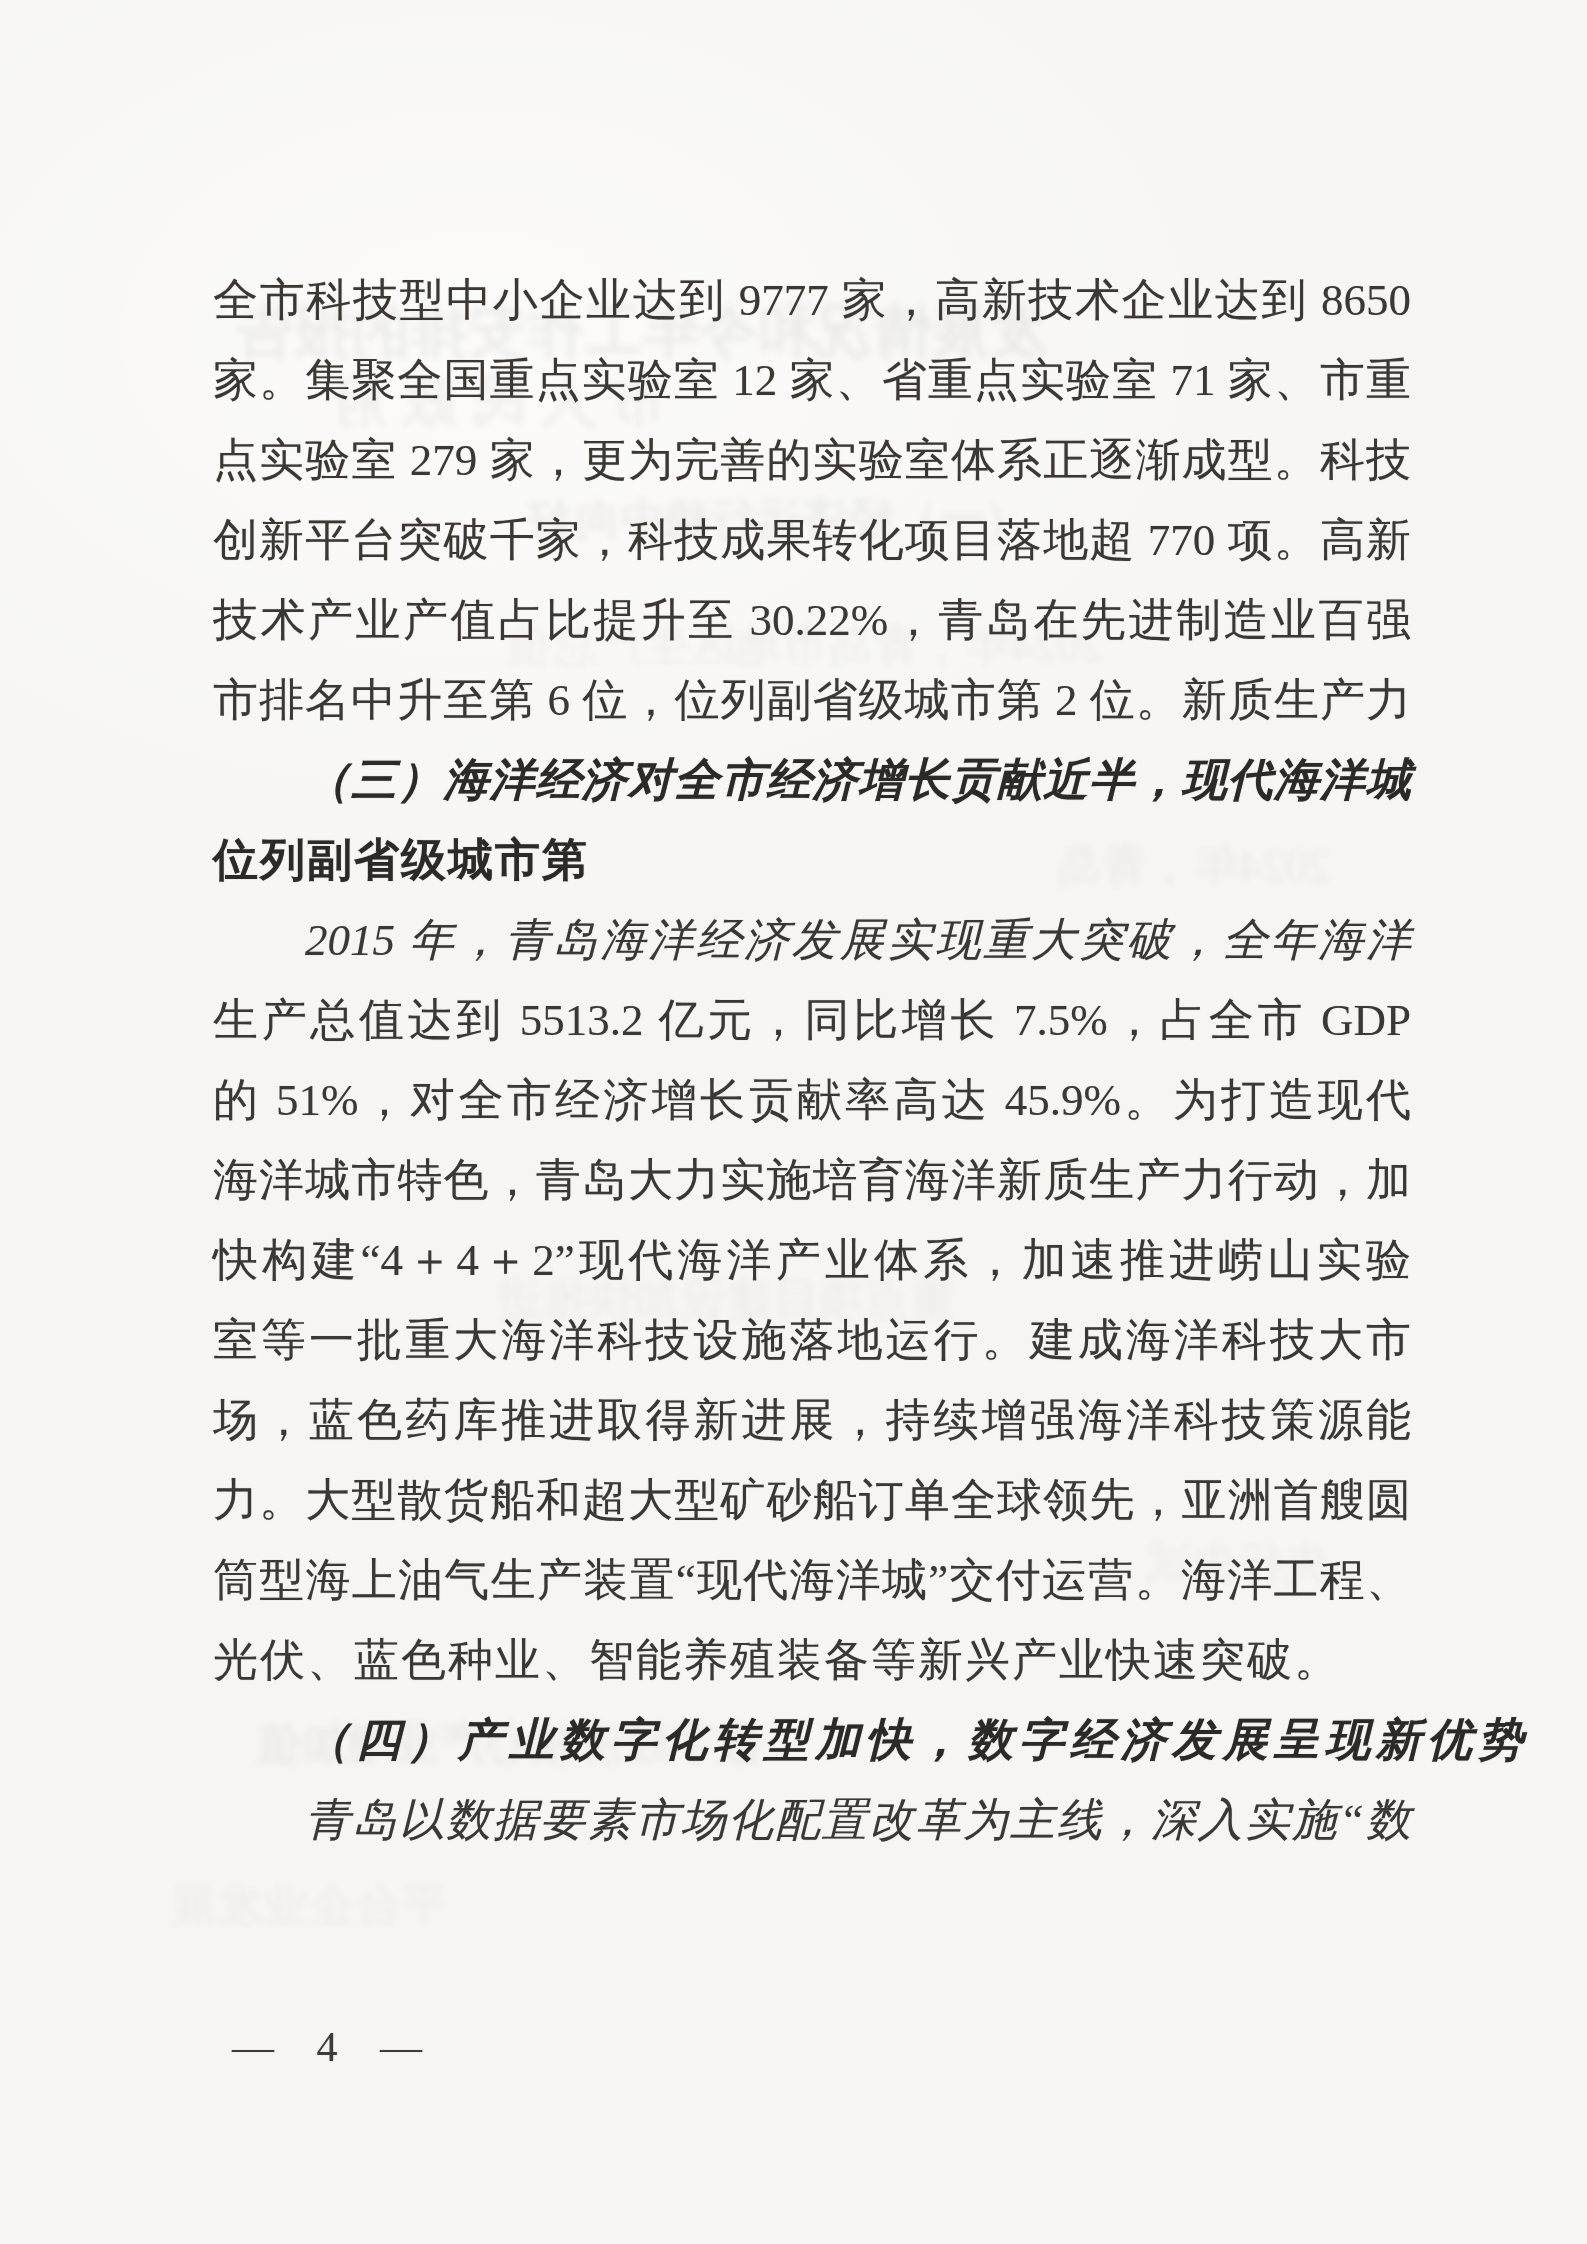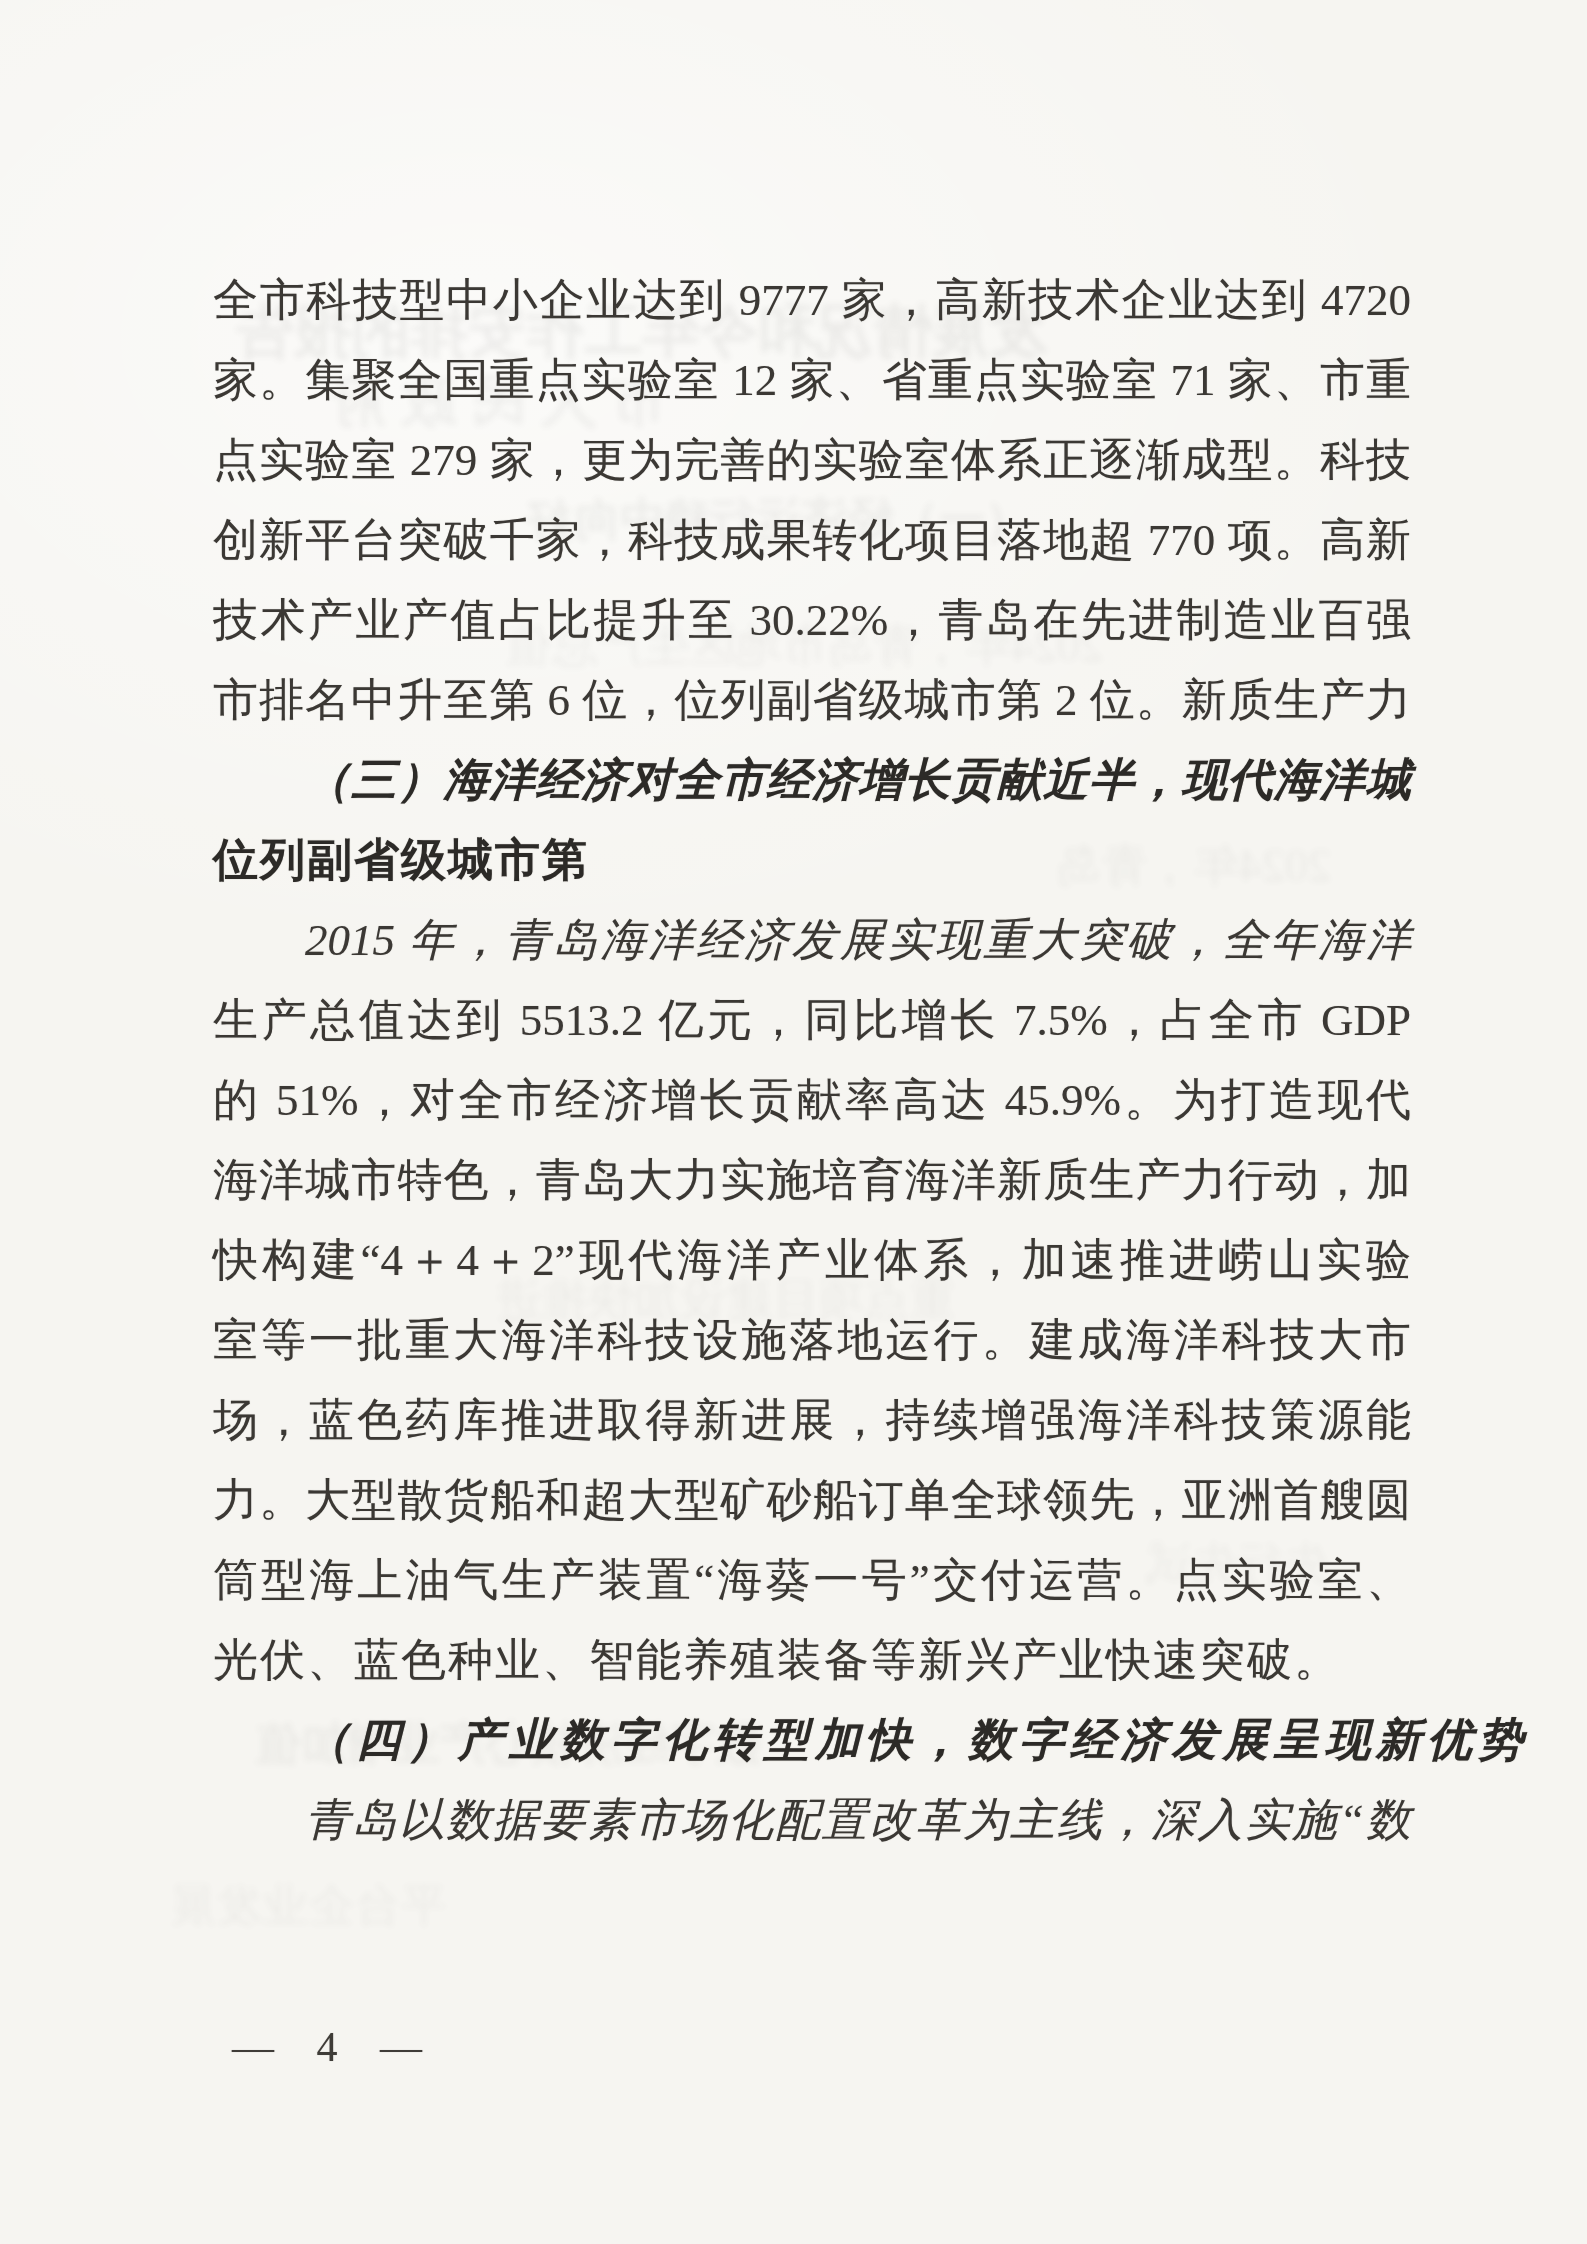--- a/index.html
+++ b/index.html
@@ -88,35 +88,35 @@
       <div class="bleed" style="left: 330px; top: 364px; font-size: 56px; opacity: 0.06; font-weight: 700;">市 人 民 政 府</div>
       <div class="bleed" style="left: 525px; top: 489px; font-size: 46px; opacity: 0.065; font-weight: 700;">（一）经济运行稳中向好</div>
       <div class="bleed" style="left: 505px; top: 615px; font-size: 46px; opacity: 0.06;">2024年，青岛市地区生产总值</div>
       <div class="bleed" style="left: 1055px; top: 835px; font-size: 46px; opacity: 0.06;">2024年，青岛</div>
       <div class="bleed" style="left: 495px; top: 1269px; font-size: 46px; opacity: 0.05;">重点项目建设加快推进</div>
       <div class="bleed" style="left: 1145px; top: 1533px; font-size: 46px; opacity: 0.05;">先行先试</div>
       <div class="bleed" style="left: 255px; top: 1713px; font-size: 46px; opacity: 0.055; font-weight: 700;">数字经济核心产业增加值</div>
       <div class="bleed" style="left: 170px; top: 1875px; font-size: 46px; opacity: 0.05;">平台企业发展</div>
     </div>
   <div class="text-block">
-      <div class="line justify">全市科技型中小企业达到 9777 家，高新技术企业达到 4720</div>
+      <div class="line justify">全市科技型中小企业达到 9777 家，高新技术企业达到 8650</div>
       <div class="line justify">家。集聚全国重点实验室 12 家、省重点实验室 71 家、市重</div>
       <div class="line justify">点实验室 279 家，更为完善的实验室体系正逐渐成型。科技</div>
       <div class="line justify">创新平台突破千家，科技成果转化项目落地超 770 项。高新</div>
       <div class="line justify">技术产业产值占比提升至 30.22%，青岛在先进制造业百强</div>
       <div class="line justify">市排名中升至第 6 位，位列副省级城市第 2 位。新质生产力</div>
       <div class="line heading indent justify">（三）海洋经济对全市经济增长贡献近半，现代海洋城</div>
       <div class="line heading">位列副省级城市第</div>
       <div class="line indent justify">2015 年，青岛海洋经济发展实现重大突破，全年海洋</div>
       <div class="line justify">生产总值达到 5513.2 亿元，同比增长 7.5%，占全市 GDP</div>
       <div class="line justify">的 51%，对全市经济增长贡献率高达 45.9%。为打造现代</div>
       <div class="line justify">海洋城市特色，青岛大力实施培育海洋新质生产力行动，加</div>
       <div class="line justify">快构建“4＋4＋2”现代海洋产业体系，加速推进崂山实验</div>
       <div class="line justify">室等一批重大海洋科技设施落地运行。建成海洋科技大市</div>
       <div class="line justify">场，蓝色药库推进取得新进展，持续增强海洋科技策源能</div>
       <div class="line justify">力。大型散货船和超大型矿砂船订单全球领先，亚洲首艘圆</div>
-      <div class="line justify">筒型海上油气生产装置“海葵一号”交付运营。点实验室、</div>
+      <div class="line justify">筒型海上油气生产装置“现代海洋城”交付运营。海洋工程、</div>
       <div class="line">光伏、蓝色种业、智能养殖装备等新兴产业快速突破。</div>
       <div class="line heading indent spaced">（四）产业数字化转型加快，数字经济发展呈现新优势</div>
       <div class="line indent justify">青岛以数据要素市场化配置改革为主线，深入实施“数</div>
     </div>
   <div class="footer">— 4 —</div>
 </div>
 
 </body></html>

